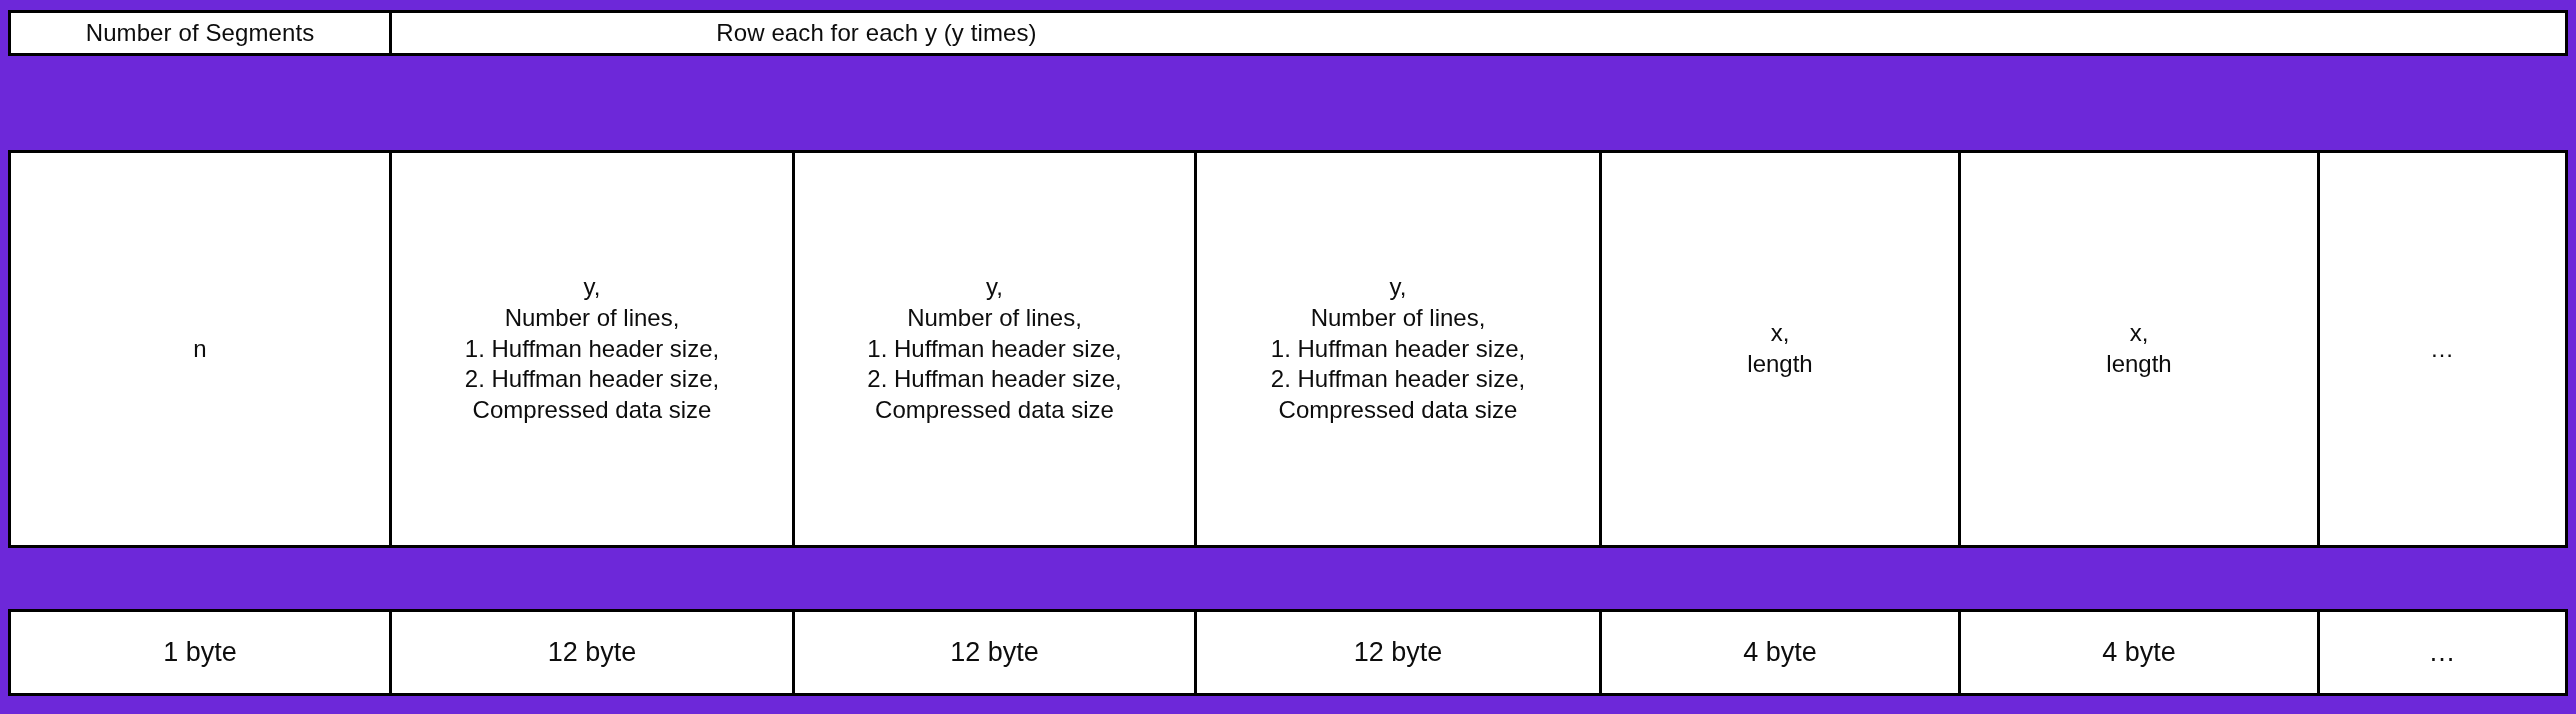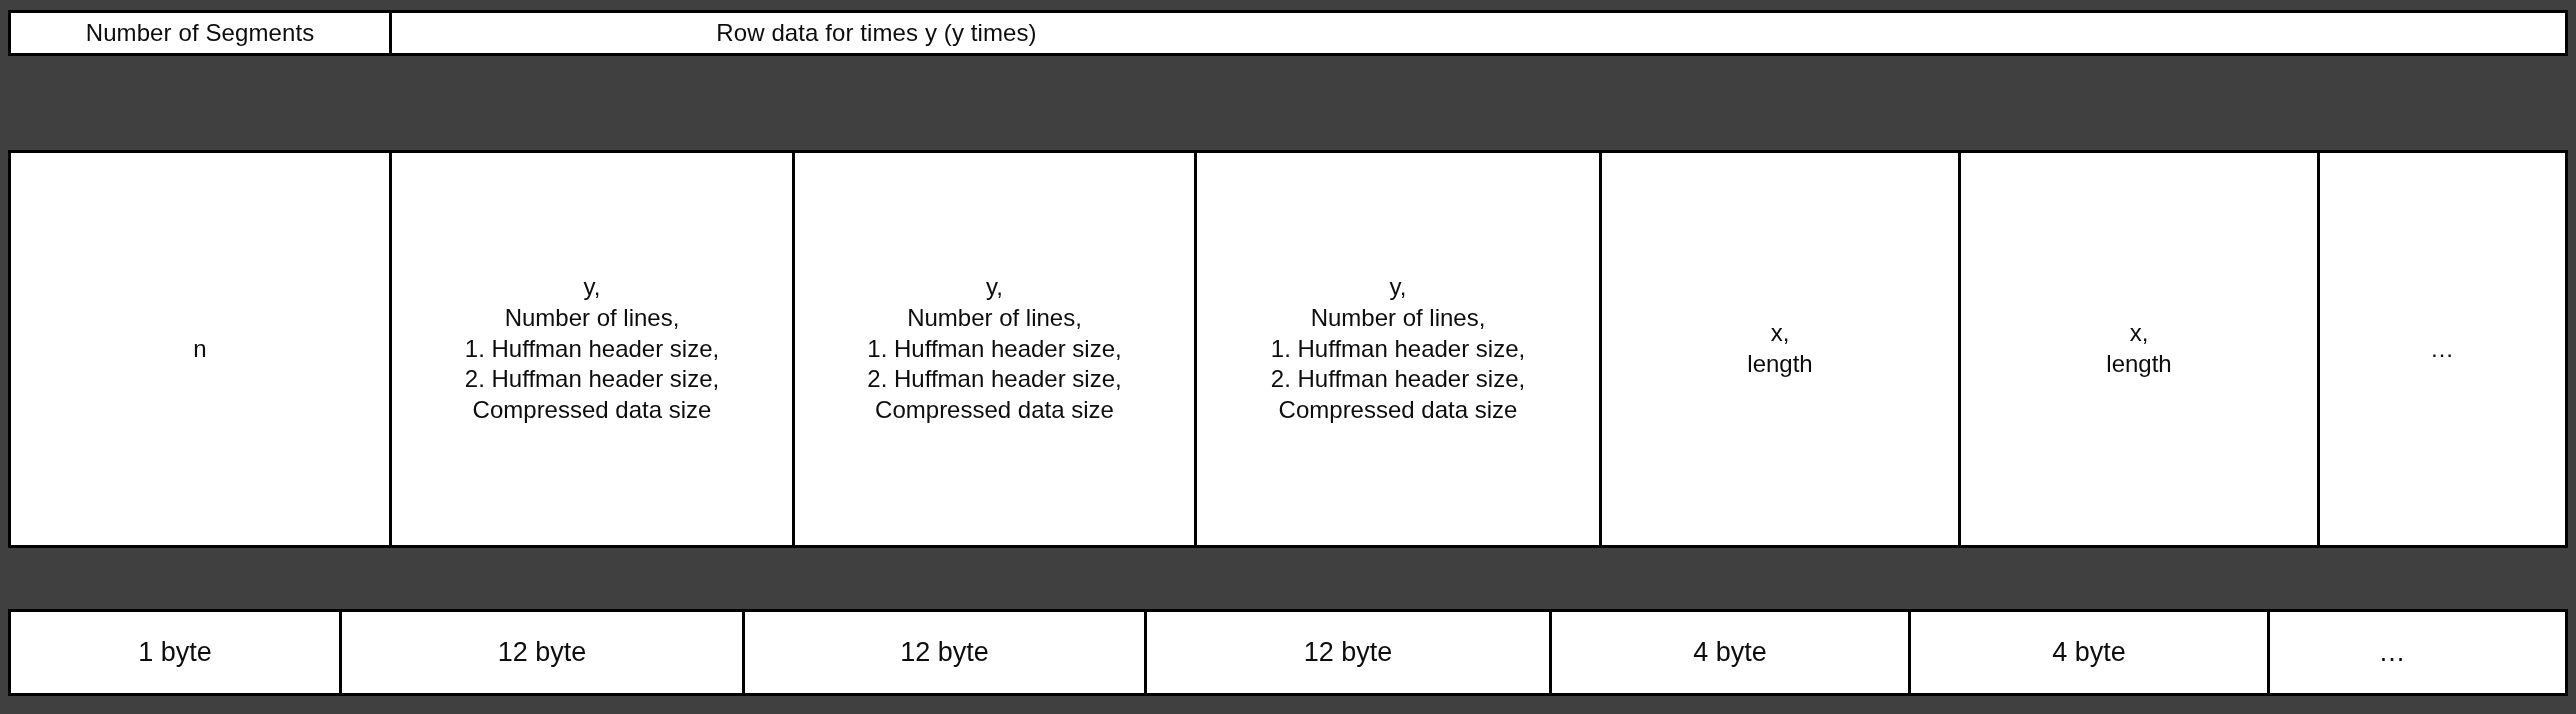--- a/index.html
+++ b/index.html
@@ -4,21 +4,21 @@
 <style>
   html, body {
     margin: 0;
     padding: 0;
     background: #ffffff;
   }
   #canvas {
     position: relative;
     width: 2576px;
     height: 714px;
-    background: #404040;
+    background: #6d28d9;
     font-family: "Liberation Sans", sans-serif;
     color: #0d0d0d;
     overflow: hidden;
   }
 
   
   .row {
     position: absolute;
     display: flex;
     box-sizing: border-box;
@@ -90,21 +90,21 @@
     line-height: 1.1;
   }
 </style>
 </head>
 <body>
 
 <div id="canvas">
 
   <div class="row" id="row-header">
     <div class="cell" style="width:378px">Number of Segments</div>
-    <div class="cell" style="width:972px">Row data for times y (y times)</div>
+    <div class="cell" style="width:972px">Row each for each y (y times)</div>
   </div>
 
   <div class="row" id="row-fields">
 
     <div class="cell" style="width:378px">
       <span class="stack">
         <span class="ln">n</span>
       </span>
     </div>
 
@@ -154,21 +154,21 @@
 
     <div class="cell ellipsis-cell" style="width:247px">
       <span class="stack">
         <span class="ln">…</span>
       </span>
     </div>
 
   </div>
 
   <div class="row" id="row-sizes">
-    <div class="cell" style="width:328px">1 byte</div>
+    <div class="cell" style="width:378px">1 byte</div>
     <div class="cell" style="width:403px">12 byte</div>
     <div class="cell" style="width:402px">12 byte</div>
     <div class="cell" style="width:405px">12 byte</div>
     <div class="cell" style="width:359px">4 byte</div>
     <div class="cell" style="width:359px">4 byte</div>
     <div class="cell" style="width:247px">…</div>
   </div>
 
 </div>
 

